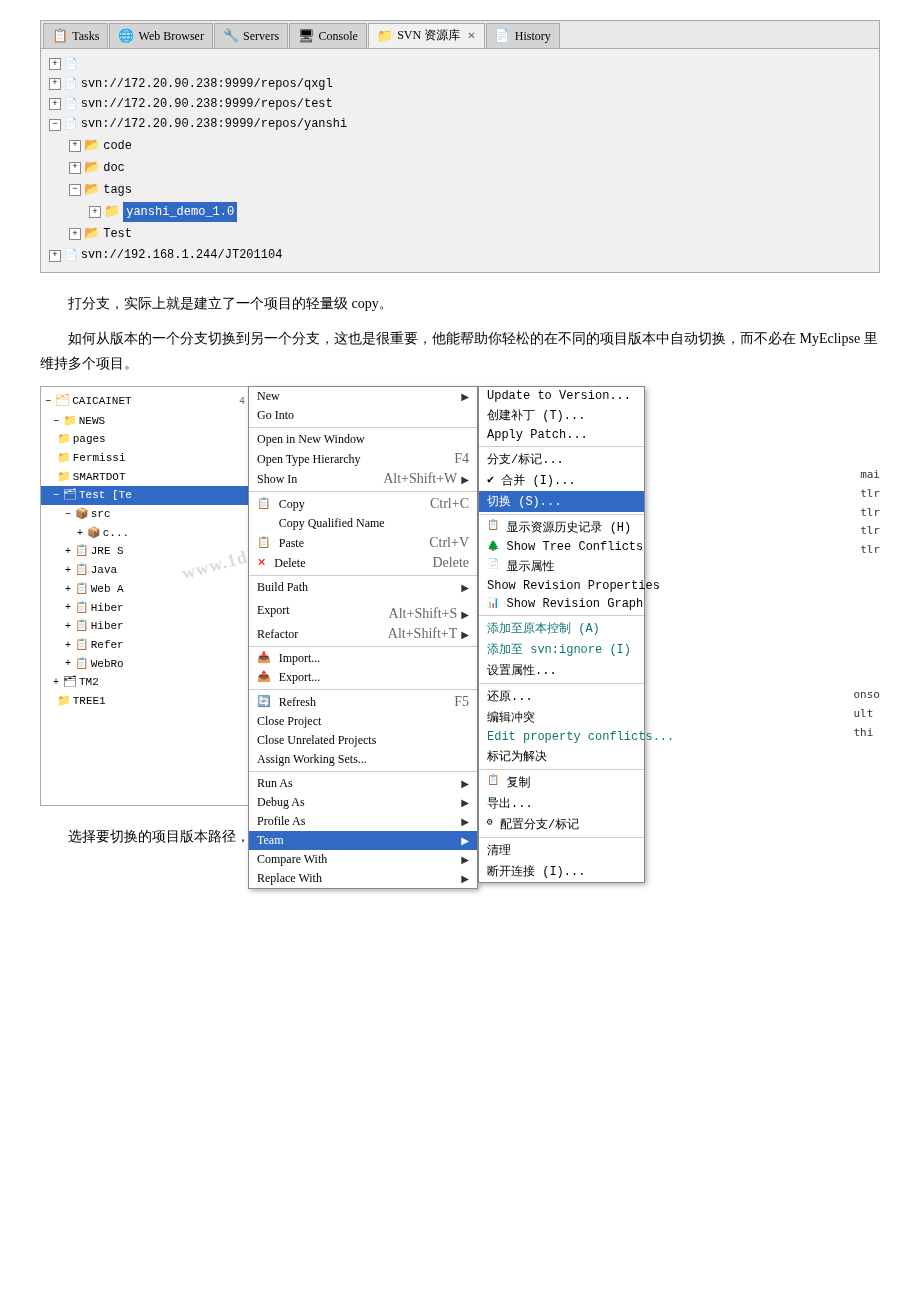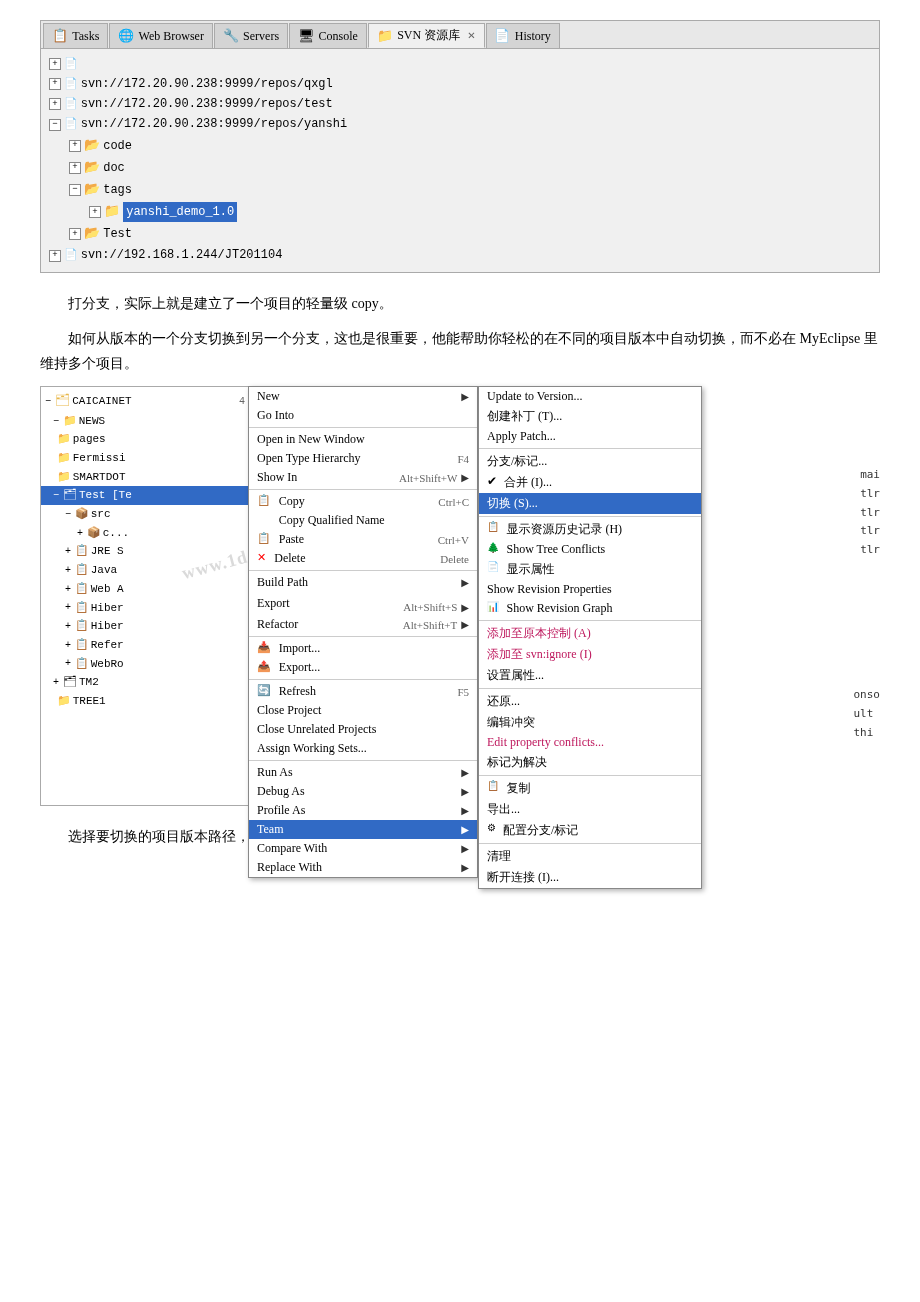--- a/index.html
+++ b/index.html
@@ -157,38 +157,38 @@
       padding: 2px 8px;
       cursor: pointer;
       white-space: nowrap;
       gap: 8px;
     }
     .menu-item.highlighted {
       background: #316ac5;
       color: #fff;
     }
     .menu-item.disabled {
-      color: #be185d;
+      color: #0f766e;
     }
     .menu-separator {
       border-top: 1px solid #ccc;
       margin: 2px 0;
     }
     .menu-item-left {
       display: flex;
       align-items: flex-start;
       gap: 4px;
     }
     .menu-arrow {
       font-size: 10px;
       color: #333;
     }
     .menu-shortcut {
       color: #666;
-      font-size: 11px;
+      font-size: 14px;
     }
     .menu-item.highlighted .menu-arrow,
     .menu-item.highlighted .menu-shortcut {
       color: #fff;
     }
 
     
     .submenu-right {
       position: absolute;
       background: #fff;
@@ -562,21 +562,21 @@
       <span class="menu-arrow">▶</span>
     </div>
     <div class="menu-item">
       <span class="menu-item-left">
           <span>Replace With</span>
         </span>
       <span class="menu-arrow">▶</span>
     </div>
   </div>
 
-  <div class="submenu-right" style="position:absolute; left: 438px; top: 0; width: 224px; z-index: 30;">
+  <div class="submenu-right" style="position:absolute; left: 438px; top: 0; width: 167px; z-index: 30; font-family: Liberation Mono, monospace;">
     <div class="menu-item">
       <span>Update to Version...</span>
     </div>
     <div class="menu-item">
       <span>创建补丁 (T)...</span>
     </div>
     <div class="menu-item">
       <span>Apply Patch...</span>
     </div>
     <div class="menu-separator"></div>

